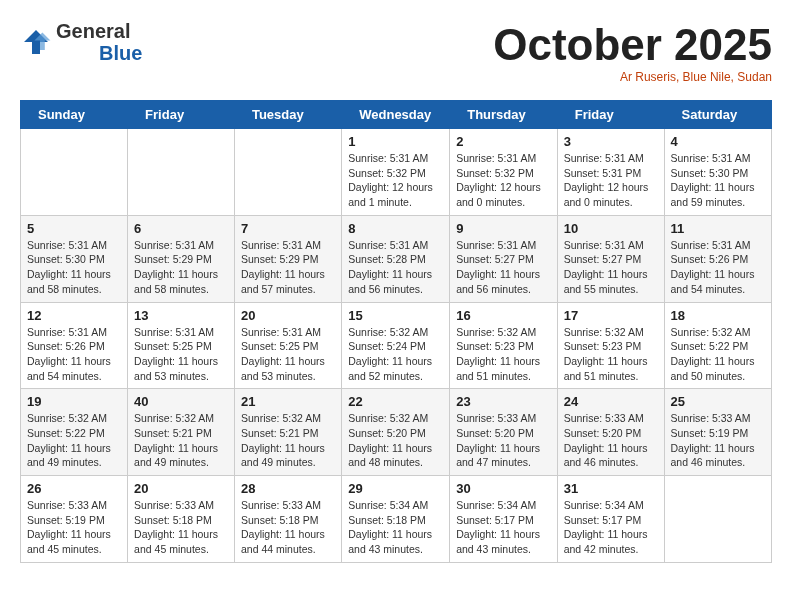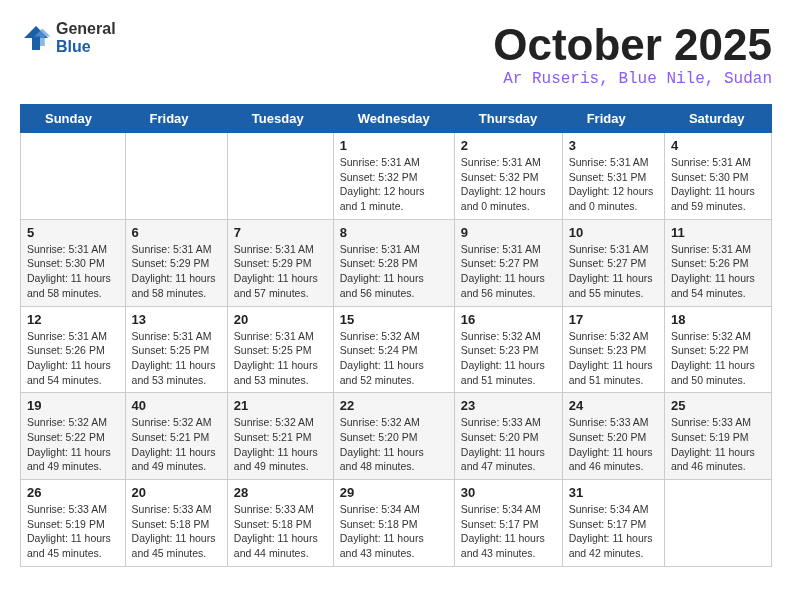--- a/index.html
+++ b/index.html
@@ -14,54 +14,53 @@
       display: flex;
       align-items: flex-start;
       justify-content: space-between;
       margin-bottom: 16px;
     }
     .logo {
       display: flex;
       align-items: center;
     }
     .logo-text {
-      font-size: 16px;
+      font-size: 20px;
       font-weight: bold;
       line-height: 1.1;
     }
     .logo-general { color: #333; }
-    .logo-blue { color: #1a5fa8; }
+    .logo-blue { color: #1a5fa8; margin-left: 43px; }
     .logo-icon {
       width: 32px;
       height: 32px;
       margin-right: 4px;
     }
     .title-block {
       text-align: right;
     }
     .month-title {
       font-size: 44px;
       font-weight: bold;
       color: #222;
     }
     .subtitle {
-      font-size: 16px;
-      color: #8b5cf6;
-      font-family: Liberation Mono, monospace;
+      font-size: 12px;
+      color: #c2410c;
     }
     .calendar {
       width: 100%;
       border-collapse: collapse;
     }
     .calendar th {
       background-color: #1a5fa8;
       color: #fff;
       font-size: 13px;
       font-weight: bold;
-      padding: 6px 24px;
+      padding: 6px 17px;
       text-align: left;
       border: 1px solid #1a5fa8;
     }
     .calendar td {
       border: 1px solid #ccc;
       vertical-align: top;
       padding: 5px 6px;
       width: 108px;
       min-height: 80px;
       font-size: 11px;

